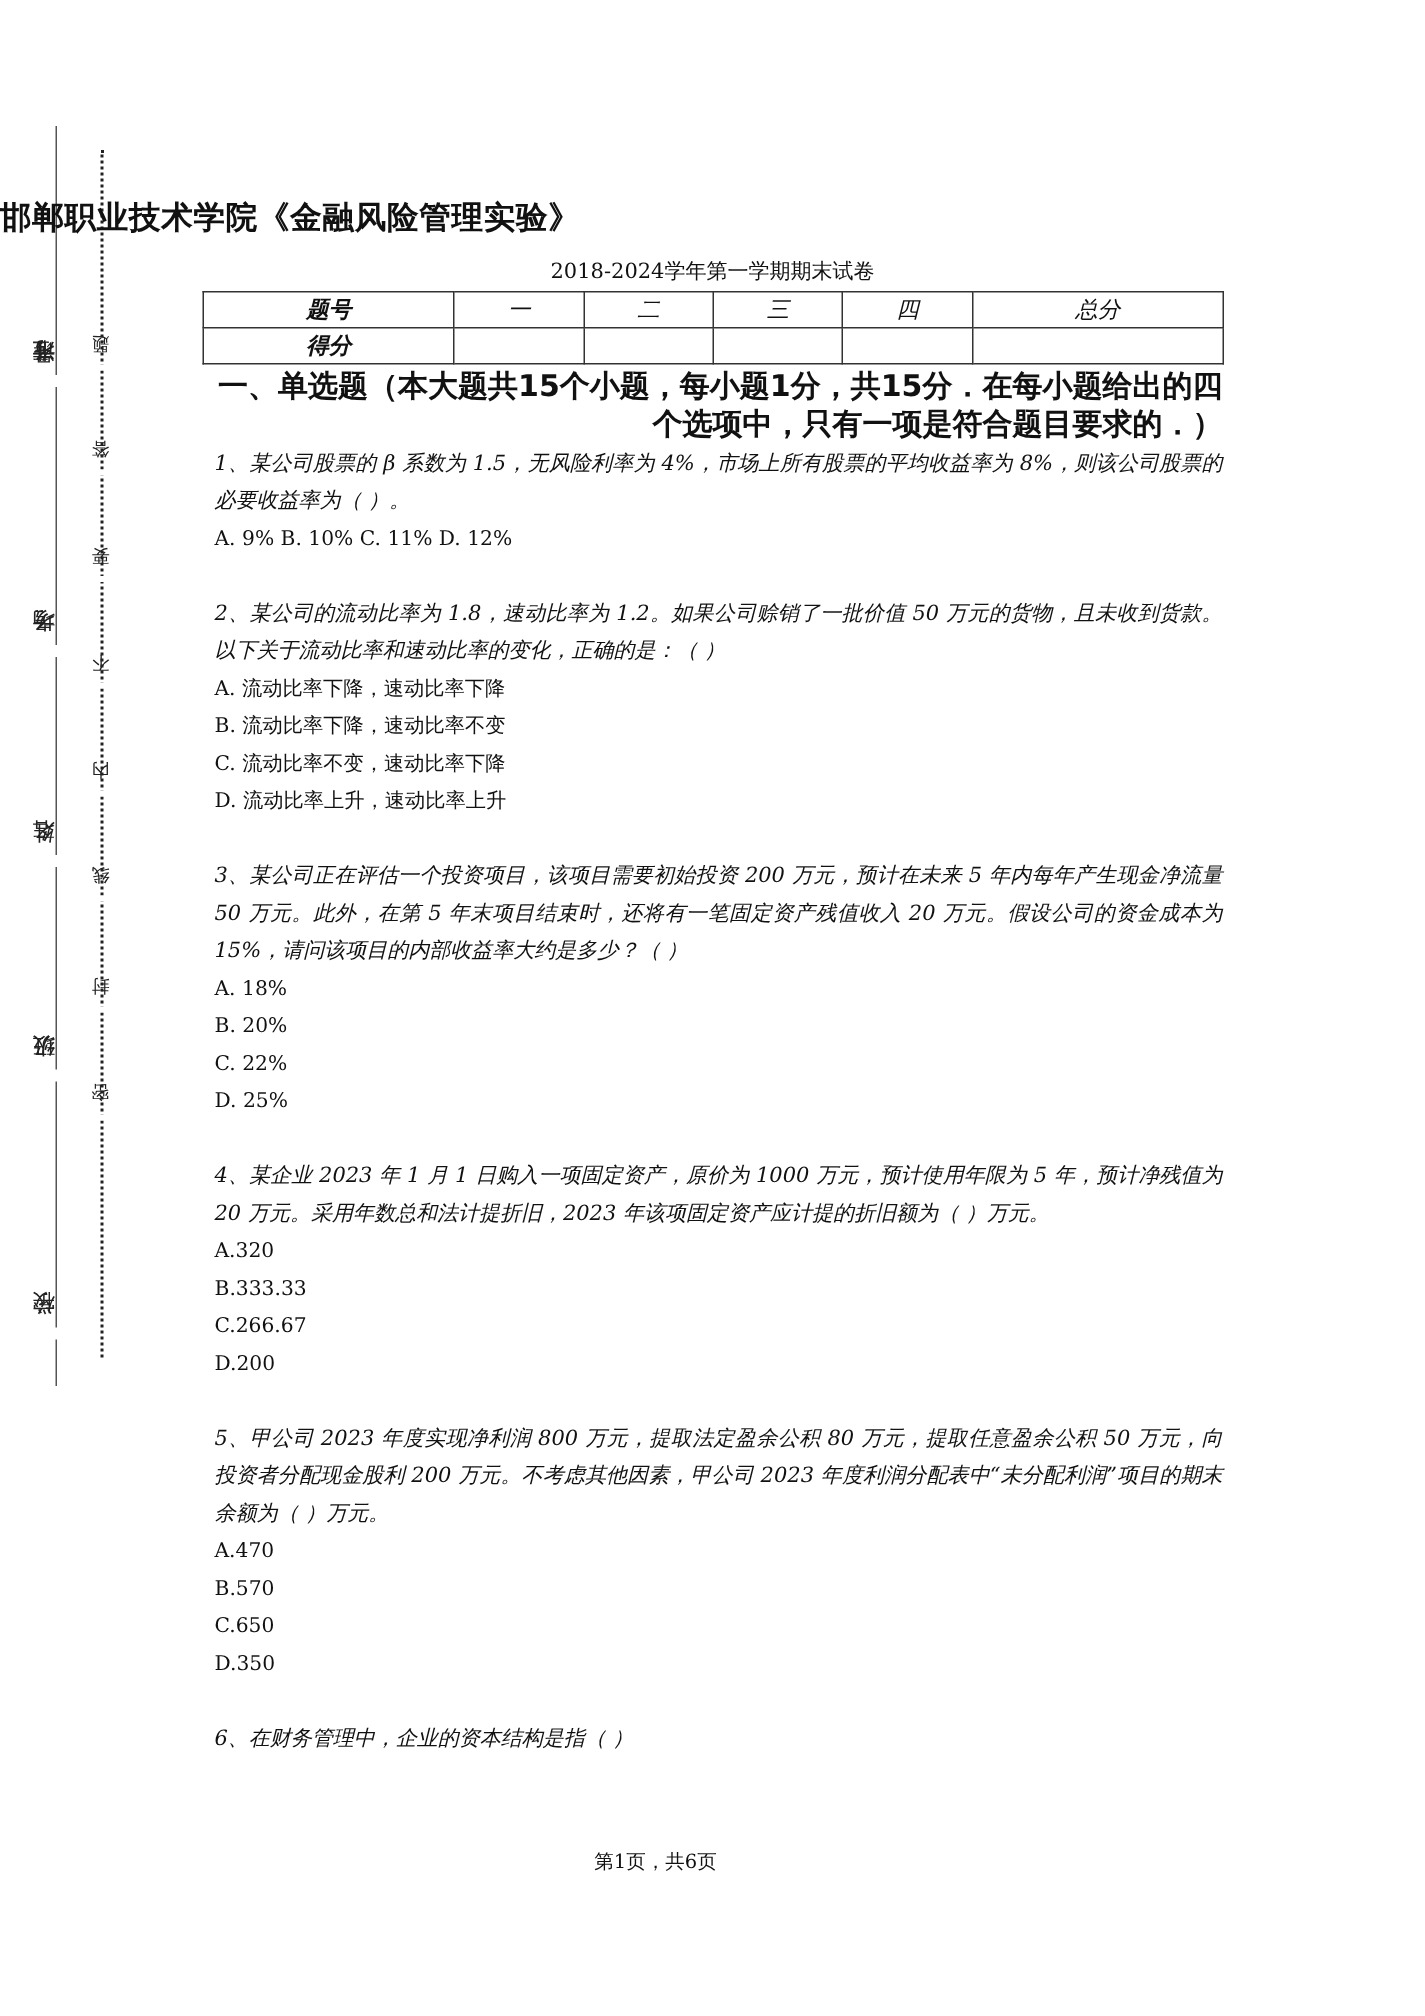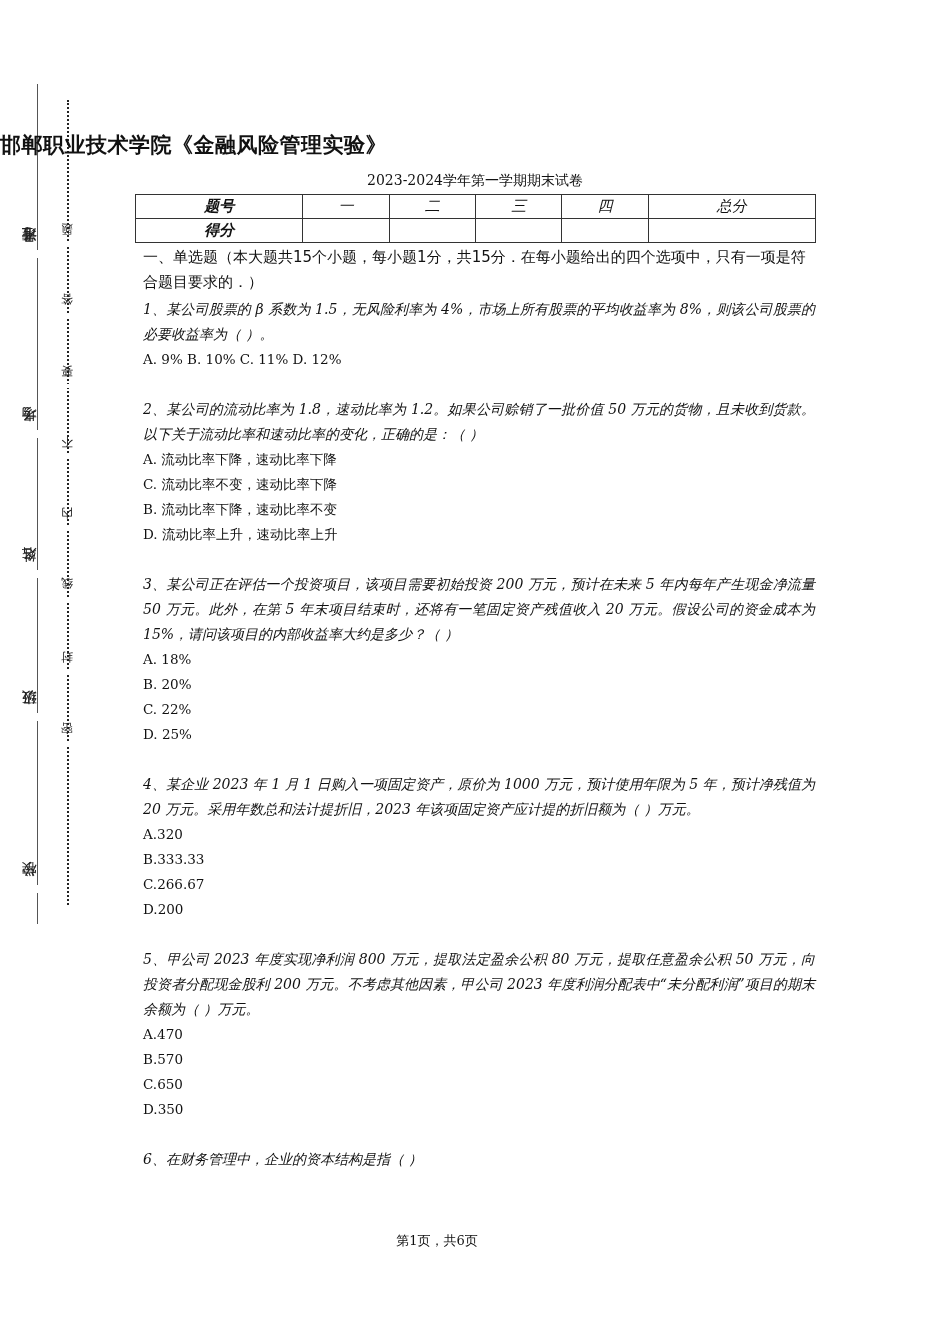--- a/index.html
+++ b/index.html
@@ -18,21 +18,21 @@
     .title { position: absolute; left: 0; width: 950px; top: 131px; text-align: left; font-size: 21px; font-weight: bold; letter-spacing: 0.5px; }
     .subtitle { position: absolute; left: 0; width: 950px; top: 172px; text-align: center; font-size: 14px; }
 
     
     .score-table { position: absolute; left: 135px; top: 194px; width: 681px; border-collapse: collapse; font-size: 15px; font-style: italic; }
     .score-table td { border: 1px solid #333; height: 23px; text-align: center; padding: 0; font-weight: bold; }
     .score-table td.num { font-weight: normal; }
 
     
     .content { position: absolute; left: 143px; top: 245px; width: 672px; }
-    .section-header { font-size: 15px; font-weight: normal; line-height: 25px; margin: 0 0 2px 0; }
+    .section-header { font-size: 20px; font-weight: bold; line-height: 25px; margin: 0 0 2px 0; text-align: right; }
     .question { font-size: 14px; line-height: 25px; margin: 0; text-align: justify; font-style: italic; }
     .option { font-size: 13.5px; line-height: 25px; margin: 0; }
     .qblock { margin-bottom: 25px; }
 
     .footer { position: absolute; left: 0; width: 874px; top: 1232px; text-align: center; font-size: 13px; }
   </style>
 </head>
 <body class="serif">
 
 <div class="binding">
@@ -49,21 +49,21 @@
   <div class="seal-char sans" style="top:313px;">答</div>
   <div class="seal-char sans" style="top:384px;">要</div>
   <div class="seal-char sans" style="top:455px;">不</div>
   <div class="seal-char sans" style="top:527px;">内</div>
   <div class="seal-char sans" style="top:597px;">线</div>
   <div class="seal-char sans" style="top:671px;">封</div>
   <div class="seal-char sans" style="top:743px;">密</div>
 </div>
 
 <div class="title sans">邯郸职业技术学院《金融风险管理实验》</div>
-<div class="subtitle">2023-2024学年第一学期期末试卷</div>
+<div class="subtitle">2018-2024学年第一学期期末试卷</div>
 
 <table class="score-table sans">
   <tbody>
       <tr>
     <td>题号</td>
     <td class="num">一</td>
     <td class="num">二</td>
     <td class="num">三</td>
     <td class="num">四</td>
     <td class="num">总分</td>
@@ -83,22 +83,22 @@
   <p class="section-header sans">一、单选题（本大题共15个小题，每小题1分，共15分．在每小题给出的四个选项中，只有一项是符合题目要求的．）</p>
 
   <div class="qblock">
     <p class="question">1、某公司股票的 β 系数为 1.5，无风险利率为 4%，市场上所有股票的平均收益率为 8%，则该公司股票的必要收益率为（ ）。</p>
     <p class="option">A. 9% B. 10% C. 11% D. 12%</p>
   </div>
 
   <div class="qblock">
     <p class="question">2、某公司的流动比率为 1.8，速动比率为 1.2。如果公司赊销了一批价值 50 万元的货物，且未收到货款。以下关于流动比率和速动比率的变化，正确的是：（ ）</p>
     <p class="option">A. 流动比率下降，速动比率下降</p>
+    <p class="option">B. 流动比率下降，速动比率不变</p>
     <p class="option">C. 流动比率不变，速动比率下降</p>
-    <p class="option">B. 流动比率下降，速动比率不变</p>
     <p class="option">D. 流动比率上升，速动比率上升</p>
   </div>
 
   <div class="qblock">
     <p class="question">3、某公司正在评估一个投资项目，该项目需要初始投资 200 万元，预计在未来 5 年内每年产生现金净流量 50 万元。此外，在第 5 年末项目结束时，还将有一笔固定资产残值收入 20 万元。假设公司的资金成本为 15%，请问该项目的内部收益率大约是多少？（ ）</p>
     <p class="option">A. 18%</p>
     <p class="option">B. 20%</p>
     <p class="option">C. 22%</p>
     <p class="option">D. 25%</p>
   </div>

